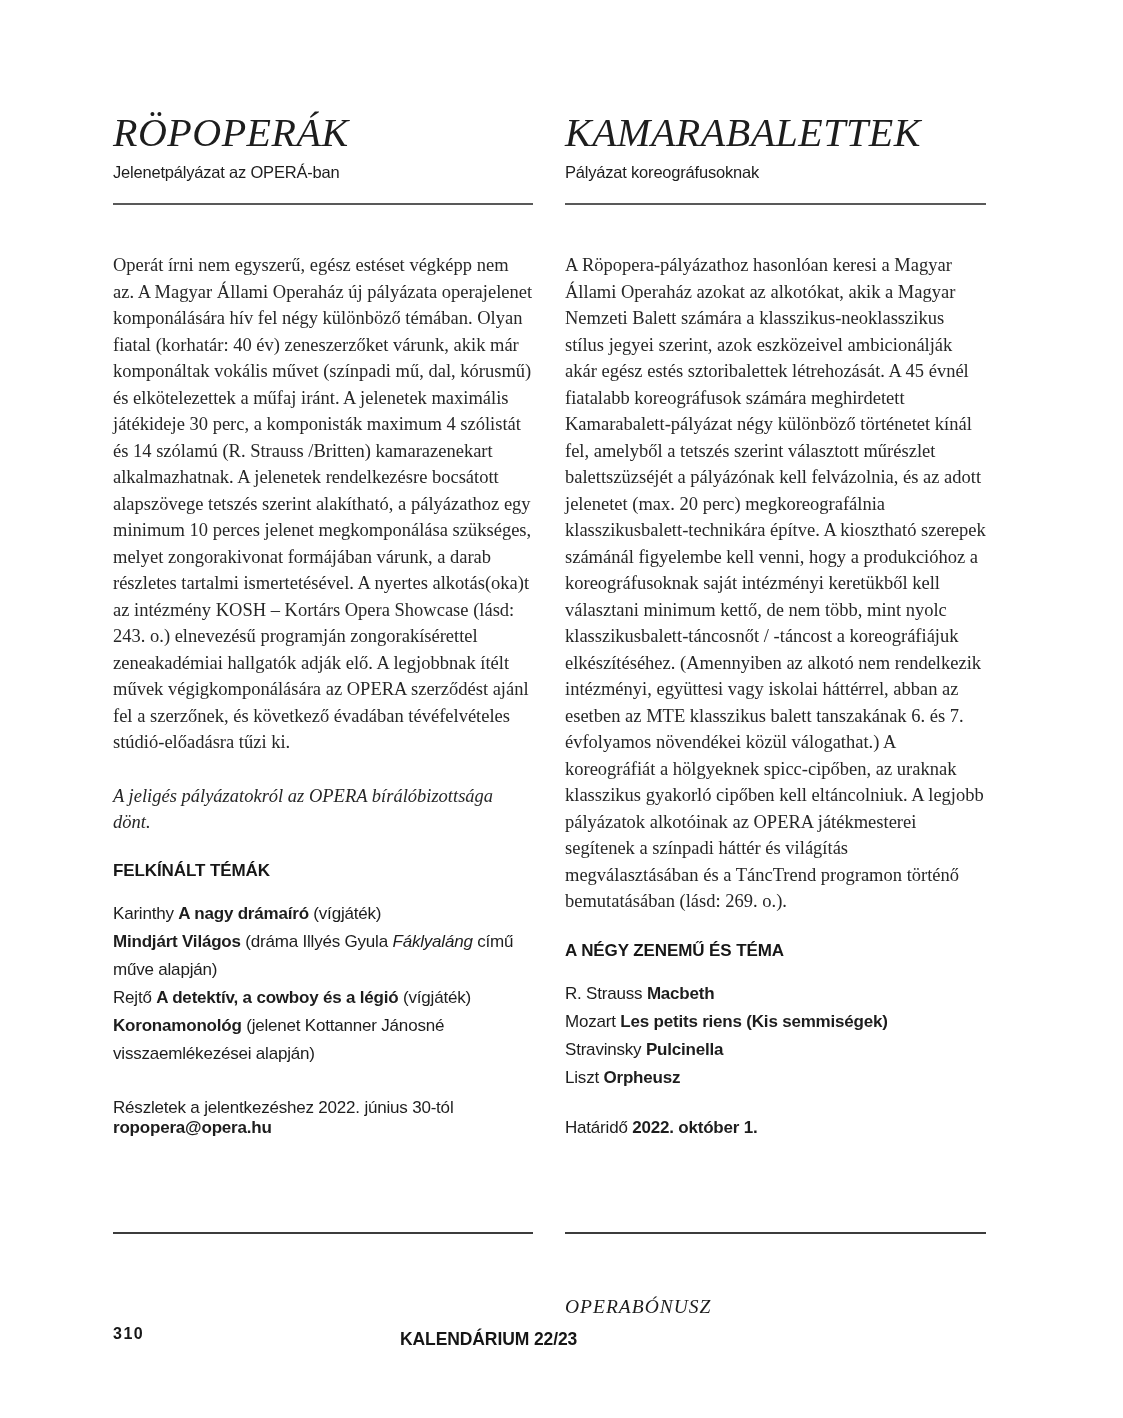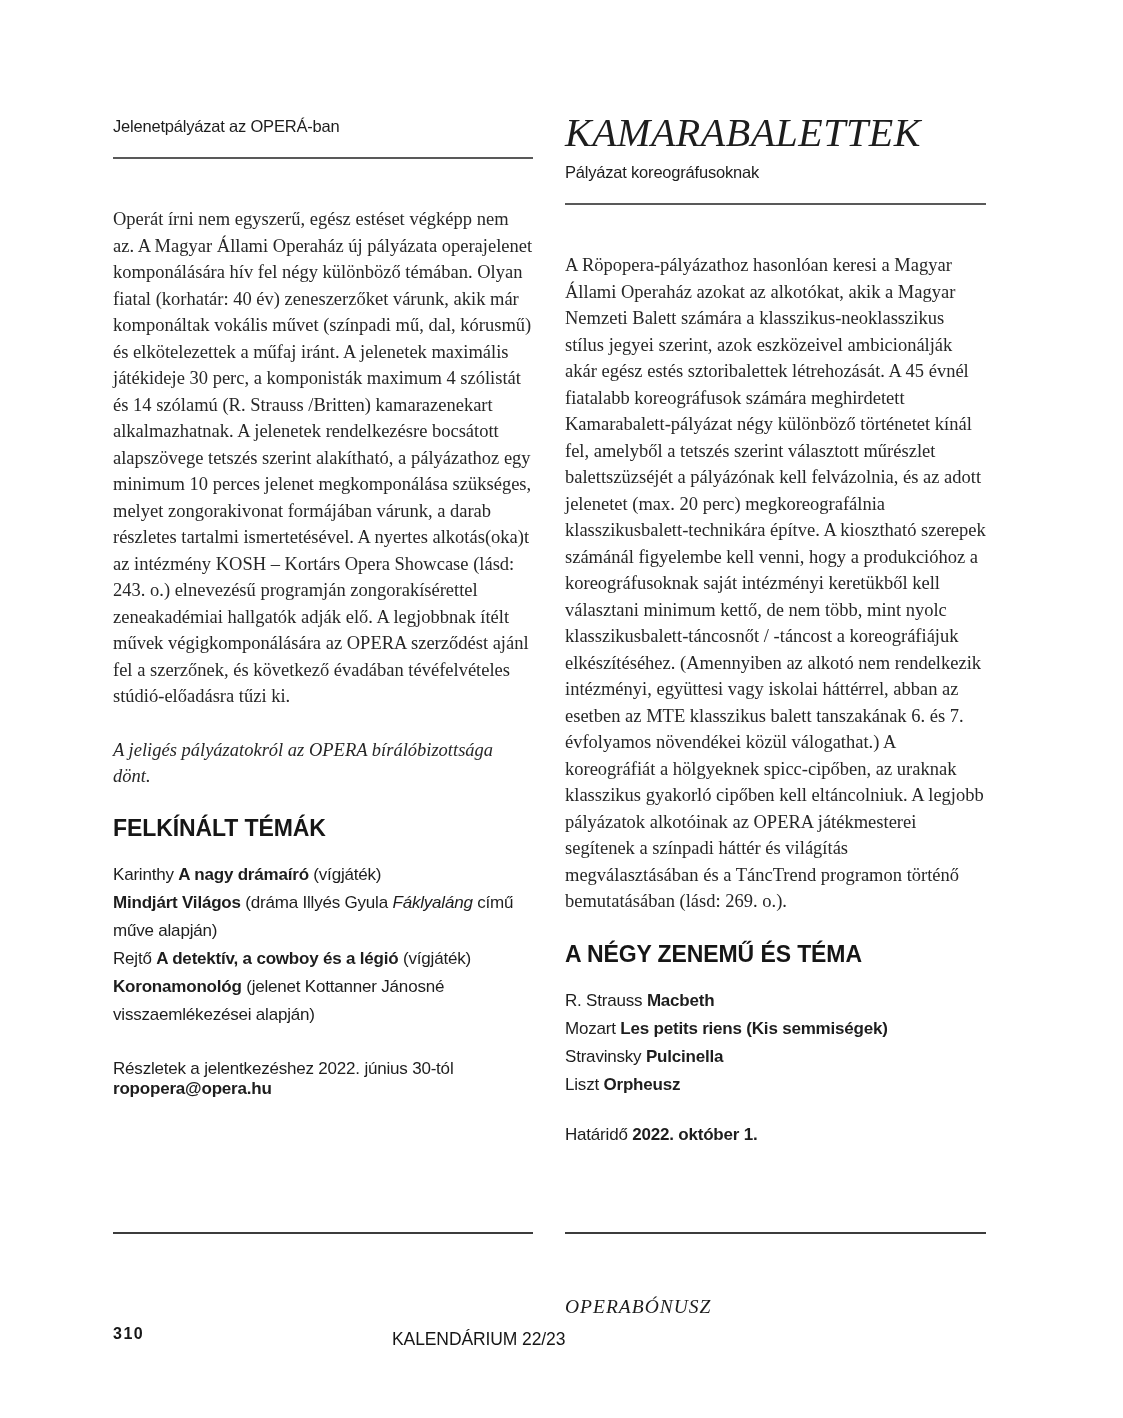--- a/index.html
+++ b/index.html
@@ -48,21 +48,21 @@
     font-family: "Liberation Serif", serif;
     font-style: italic;
     font-size: 18.5px;
     line-height: 26px;
     color: #272727;
   }
   .jury-note { margin-top: 27px; }
   .section-heading {
     font-family: "Liberation Sans", sans-serif;
     font-weight: 700;
-    font-size: 23px;
+    font-size: 17px;
     letter-spacing: -0.1px;
     color: #161616;
     margin-top: 26px;
   }
   .sub-note { margin-top: 16px; }
   .item-list { margin-top: 19px; }
   .list-item {
     font-family: "Liberation Sans", sans-serif;
     font-size: 17px;
     line-height: 28px;
@@ -85,38 +85,39 @@
   #bottom-divider-left  { left: 113px; width: 420px; }
   #bottom-divider-right { left: 565px; width: 421px; }
 
   #footer-page-number {
     position: absolute; left: 113px; top: 1325px;
     font-family: "Liberation Sans", sans-serif;
     font-weight: 700; font-size: 16px; letter-spacing: 1.5px;
     color: #161616;
   }
   #footer-edition {
-    position: absolute; left: 392px; top: 1329px;
+    position: absolute; left: 400px; top: 1329px;
     font-family: "Liberation Sans", sans-serif;
-    font-weight: 400; font-size: 17.5px; letter-spacing: -0.1px;
+    font-weight: 700; font-size: 17.5px; letter-spacing: -0.1px;
     color: #161616;
   }
   #footer-section {
     position: absolute; left: 565px; top: 1296px;
     font-family: "Liberation Serif", serif;
     font-style: italic; font-size: 19.5px; letter-spacing: 1px;
     color: #1d1d1d;
   }
 </style>
 </head>
 <body>
 
 <div id="page">
 
   <section class="article" id="left-article">
+    <h1 class="article-title">RÖPOPERÁK</h1>
     <div class="article-subtitle">Jelenetpályázat az OPERÁ-ban</div>
     <hr class="header-divider">
     <p class="article-body">Operát írni nem egyszerű, egész estéset végképp nem az. A Magyar Állami Operaház új pályázata operajelenet komponálására hív fel négy különböző témában. Olyan fiatal (korhatár: 40 év) zeneszerzőket várunk, akik már komponáltak vokális művet (színpadi mű, dal, kórusmű) és elkötelezettek a műfaj iránt. A jelenetek maximális játékideje 30 perc, a komponisták maximum 4 szólistát és 14 szólamú (R. Strauss /Britten) kamarazenekart alkalmazhatnak. A jelenetek rendelkezésre bocsátott alapszövege tetszés szerint alakítható, a pályázathoz egy minimum 10 perces jelenet megkomponálása szükséges, melyet zongorakivonat formájában várunk, a darab részletes tartalmi ismertetésével. A nyertes alkotás(oka)t az intézmény KOSH – Kortárs Opera Showcase (lásd: 243. o.) elnevezésű programján zongorakísérettel zeneakadémiai hallgatók adják elő. A legjobbnak ítélt művek végigkomponálására az OPERA szerződést ajánl fel a szerzőnek, és következő évadában tévéfelvételes stúdió-előadásra tűzi ki.</p>
     <p class="note-italic jury-note">A jeligés pályázatokról az OPERA bírálóbizottsága dönt.</p>
     <h2 class="section-heading">FELKÍNÁLT TÉMÁK</h2>
     <div class="item-list">
       <div class="list-item"><span>Karinthy </span><span style="font-weight: 700;">A nagy drámaíró</span><span> (vígjáték)</span></div>
       <div class="list-item"><span style="font-weight: 700;">Mindjárt Világos</span><span> (dráma Illyés Gyula </span><span style="font-style: italic;">Fáklyaláng</span><span> című műve alapján)</span></div>
       <div class="list-item"><span>Rejtő </span><span style="font-weight: 700;">A detektív, a cowboy és a légió</span><span> (vígjáték)</span></div>
       <div class="list-item"><span style="font-weight: 700;">Koronamonológ</span><span> (jelenet Kottanner Jánosné visszaemlékezései alapján)</span></div>

